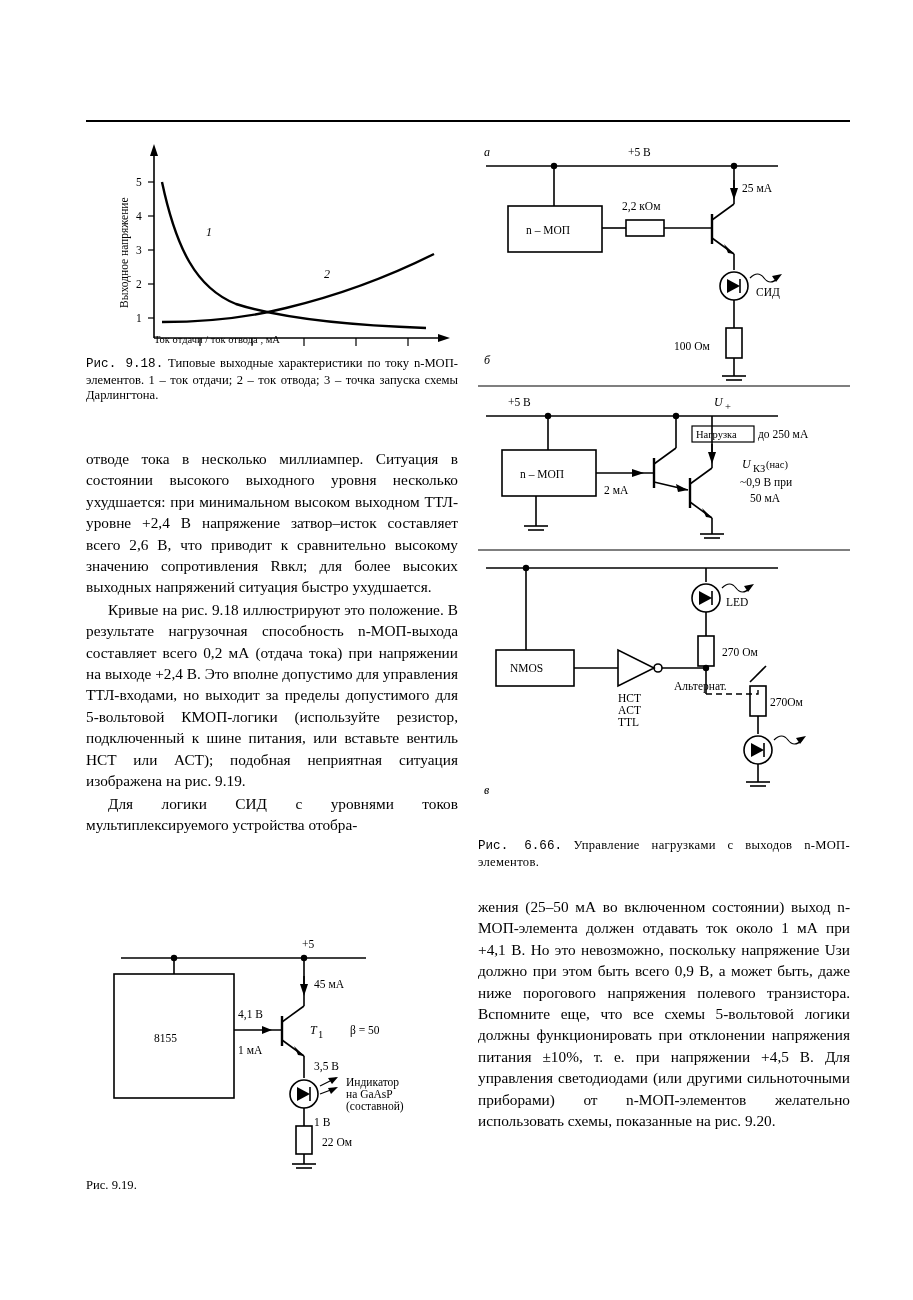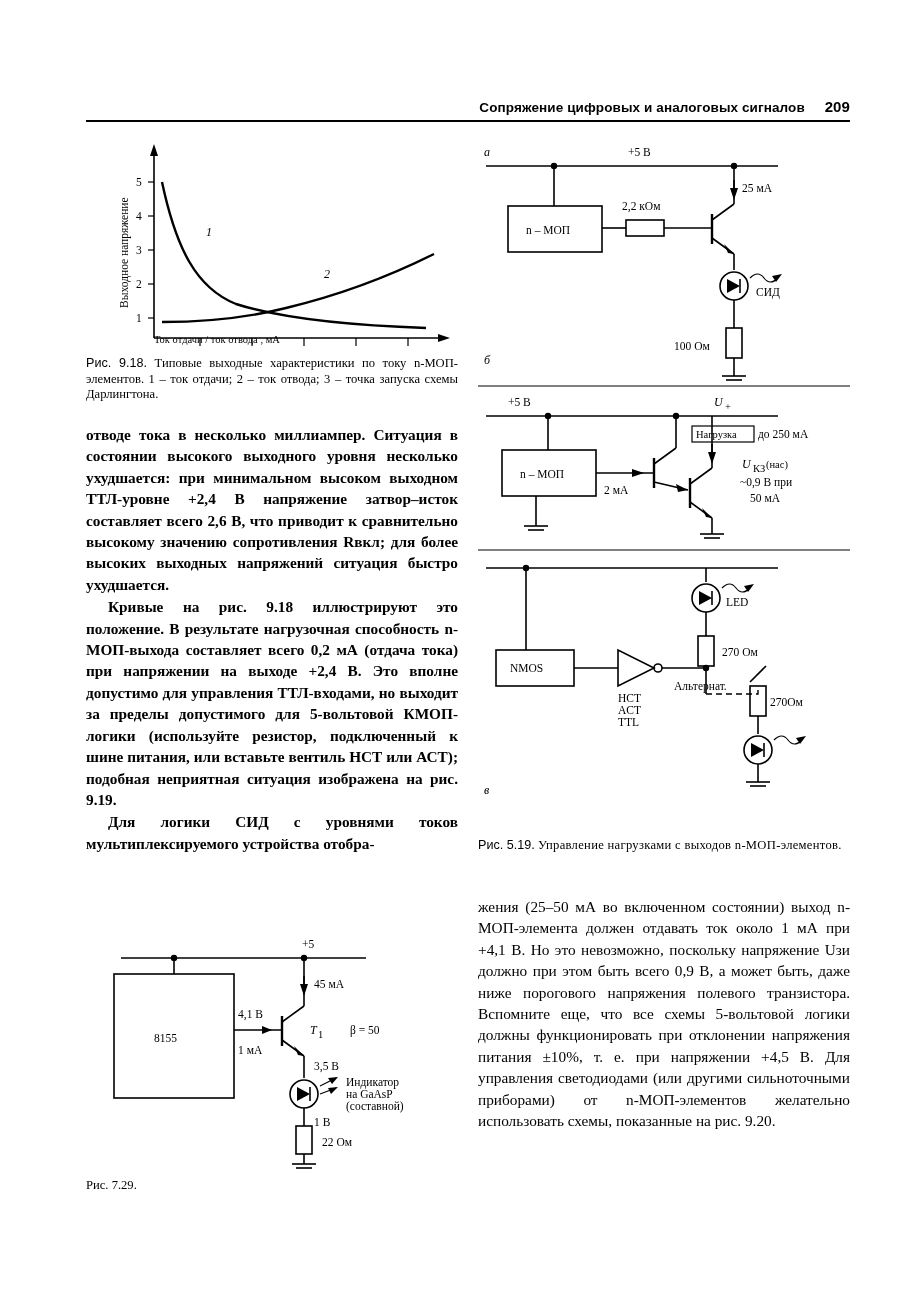--- a/index.html
+++ b/index.html
@@ -35,44 +35,40 @@
     text-justify:inter-word;
     hyphens:auto;
   }
   p.body + p.body{margin-top:1px;}
   .ind{text-indent:22px;}
   .caption{
     font-size:12.6px;
     line-height:15.6px;
     text-align:justify;
   }
-  .caption .lbl{font-family:Liberation Sans, sans-serif;margin-top:47px;}
+  .caption .lbl{font-family:Liberation Mono, monospace;margin-top:47px;}
   .fig-label{font-size:12.6px;}
 
   
   .fig{position:absolute;}
   svg{display:block;}
   .ln{stroke:#000;stroke-width:1.6;fill:none;}
   .ln-thin{stroke:#000;stroke-width:1.2;fill:none;}
   .ln-thick{stroke:#000;stroke-width:2.4;fill:none;}
   .dash{stroke:#000;stroke-width:1.4;fill:none;stroke-dasharray:6 4;}
   .txt{font-family:"Liberation Serif",serif;font-size:11.5px;}
   .txts{font-family:"Liberation Serif",serif;font-size:10.5px;}
   .txti{font-family:"Liberation Serif",serif;font-size:12px;font-style:italic;}
   .dot{fill:#000;}
 </style>
 </head>
 <body>
 
 <div class="page">
 
-  <div class="header">
-    <span>Сопряжение цифровых и аналоговых сигналов</span>
-    <span class="pg">209</span>
-  </div>
   <div class="header-rule"></div>
 
   <div class="fig" style="left:86px;top:138px;width:372px;height:212px;">
     <svg width="372" height="212" viewBox="0 0 372 212">
 
       <line class="ln" x1="68" y1="200" x2="68" y2="14"></line>
       <polygon class="dot" points="68,6 64,18 72,18"></polygon>
 
       <line class="ln" x1="68" y1="200" x2="356" y2="200"></line>
       <polygon class="dot" points="364,200 352,196 352,204"></polygon>
@@ -116,21 +112,21 @@
 
   </div>
 
   <div style="position:absolute;left:154px;top:334px;font-size:10.5px;font-family:'Liberation Serif',serif;">Ток отдачи / ток отвода , мА</div>
 
   <div style="position:absolute;left:86px;top:356px;width:372px;" class="caption">
     <span class="lbl">Рис. 9.18.</span>
     <span>Типовые выходные характеристики по току n-МОП-элементов. 1 – ток отдачи; 2 – ток отвода; 3 – точка запуска схемы Дарлингтона.</span>
   </div>
 
-  <div style="position:absolute;left:86px;top:424px;width:372px;font-weight:bold;">
+  <div style="position:absolute;left:86px;top:448px;width:372px;">
     <p class="body">отводе тока в несколько миллиампер. Ситуация в состоянии высокого выходного уровня несколько ухудшается: при минимальном высоком выходном ТТЛ-уровне +2,4 В напряжение затвор–исток составляет всего 2,6 В, что приводит к сравнительно высокому значению сопротивления Rвкл; для более высоких выходных напряжений ситуация быстро ухудшается.</p>
     <p class="body ind">Кривые на рис. 9.18 иллюстрируют это положение. В результате нагрузочная способность n-МОП-выхода составляет всего 0,2 мА (отдача тока) при напряжении на выходе +2,4 В. Это вполне допустимо для управления ТТЛ-входами, но выходит за пределы допустимого для 5-вольтовой КМОП-логики (используйте резистор, подключенный к шине питания, или вставьте вентиль НСТ или АСТ); подобная неприятная ситуация изображена на рис. 9.19.</p>
     <p class="body ind">Для логики СИД с уровнями токов мультиплексируемого устройства отобра-</p>
   </div>
 
   <div class="fig" style="left:86px;top:930px;width:372px;height:240px;">
     <svg width="372" height="240" viewBox="0 0 372 240">
 
       <text class="txt" x="216" y="18">+5</text>
       <line class="ln" x1="35" y1="28" x2="280" y2="28"></line>
@@ -178,21 +174,21 @@
       <text class="txt" x="228" y="196">1 В</text>
 
       <line class="ln" x1="218" y1="178" x2="218" y2="196"></line>
       <rect class="ln" x="210" y="196" width="16" height="28" fill="#fff"></rect>
       <text class="txt" x="236" y="216">22 Ом</text>
       <line class="ln" x1="218" y1="224" x2="218" y2="234"></line>
       <line class="ln" x1="206" y1="234" x2="230" y2="234"></line>
       <line class="ln" x1="210" y1="238" x2="226" y2="238"></line>
     </svg>
   </div>
-  <div style="position:absolute;left:86px;top:1178px;" class="fig-label">Рис. 7.29.</div>
+  <div style="position:absolute;left:86px;top:1178px;" class="fig-label">Рис. 9.19.</div>
 
   <div class="fig" style="left:478px;top:138px;width:372px;height:700px;">
     <svg width="372" height="700" viewBox="0 0 372 700">
 
       <text class="txti" x="6" y="18">а</text>
       <text class="txt" x="150" y="18">+5 В</text>
       <line class="ln" x1="8" y1="28" x2="300" y2="28"></line>
 
       <line class="ln" x1="76" y1="28" x2="76" y2="68"></line>
       <circle class="dot" cx="76" cy="28" r="3.2"></circle>
@@ -321,21 +317,21 @@
       <path class="ln-thin" d="M296,602 q8,-8 14,0 q6,8 14,0"></path>
       <polygon class="dot" points="328,598 318,600 322,606"></polygon>
       <line class="ln" x1="280" y1="626" x2="280" y2="644"></line>
       <line class="ln" x1="268" y1="644" x2="292" y2="644"></line>
       <line class="ln" x1="272" y1="648" x2="288" y2="648"></line>
       <text class="txti" x="6" y="656">в</text>
     </svg>
   </div>
 
   <div style="position:absolute;left:478px;top:838px;width:372px;" class="caption">
-    <span class="lbl">Рис. 5.19.</span>
+    <span class="lbl">Рис. 6.66.</span>
     <span style="letter-spacing:.3px">Управление нагрузками с выходов n-МОП-элементов.</span>
   </div>
 
   <div style="position:absolute;left:478px;top:896px;width:372px;">
     <p class="body">жения (25–50 мА во включенном состоянии) выход n-МОП-элемента должен отдавать ток около 1 мА при +4,1 В. Но это невозможно, поскольку напряжение Uзи должно при этом быть всего 0,9 В, а может быть, даже ниже порогового напряжения полевого транзистора. Вспомните еще, что все схемы 5-вольтовой логики должны функционировать при отклонении напряжения питания ±10%, т. е. при напряжении +4,5 В. Для управления светодиодами (или другими сильноточными приборами) от n-МОП-элементов желательно использовать схемы, показанные на рис. 9.20.</p>
   </div>
 
 </div>
 
 </body></html>

